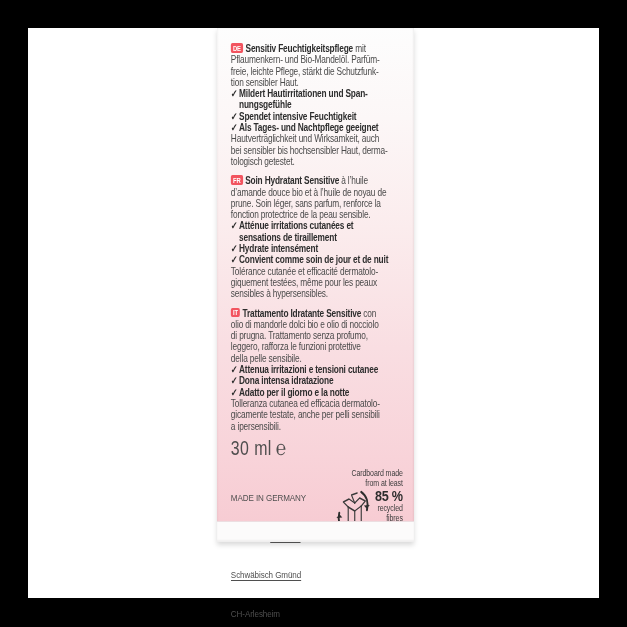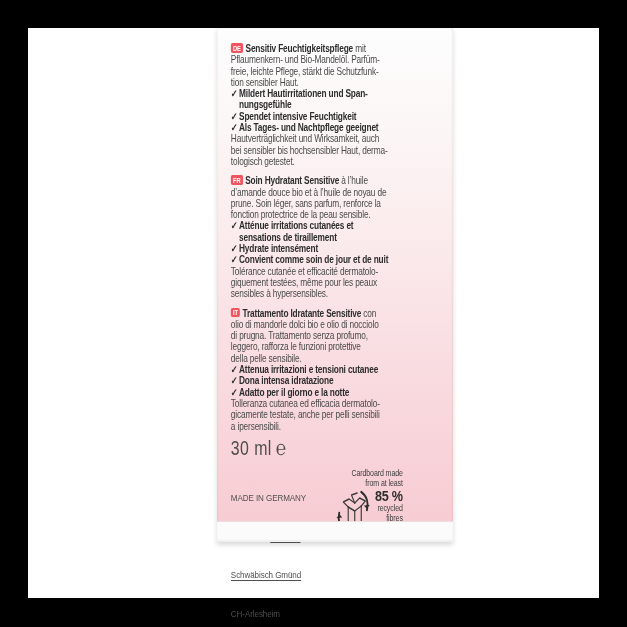--- a/index.html
+++ b/index.html
@@ -2,21 +2,21 @@
 <html><head>
 <meta charset="utf-8">
 <style>
   html,body{margin:0;padding:0;}
   body{
     width:627px;height:627px;background:#000;position:relative;overflow:hidden;
     font-family:"Liberation Sans", sans-serif;
   }
   .stage{position:absolute;left:28px;top:28px;width:571px;height:570px;background:#ffffff;}
   .package{
-    position:absolute;left:189px;top:0;width:236px;height:514px;
+    position:absolute;left:189px;top:0;width:197px;height:514px;
     background:linear-gradient(180deg,
       #fdfdfd 0px, #fcf7f7 90px, #fbeced 200px,
       #f9dee2 320px, #f8d3d9 430px, #f7ccd3 494px);
     box-shadow:0 3px 5px rgba(0,0,0,.15),
       inset 1px 0 2px rgba(0,0,0,.04), inset -1px 0 2px rgba(0,0,0,.06);
     text-decoration:underline;
   }
   .flap{
     position:absolute;left:0;bottom:0;width:100%;height:20px;
     background:#fcfbfb;border-top:1px solid #ecdee1;

